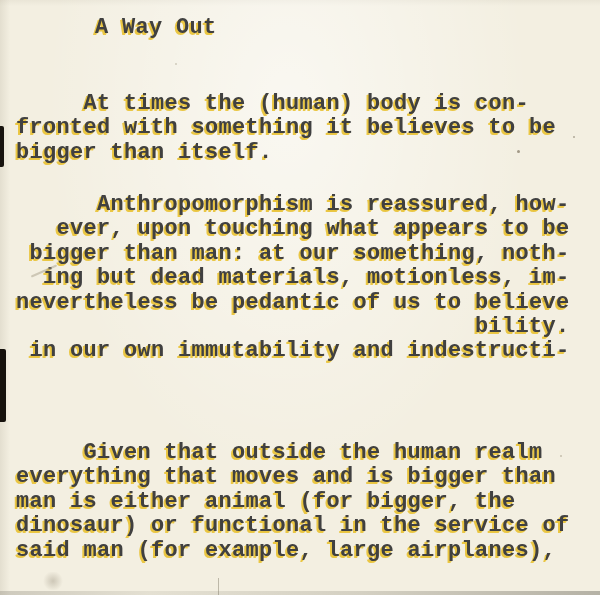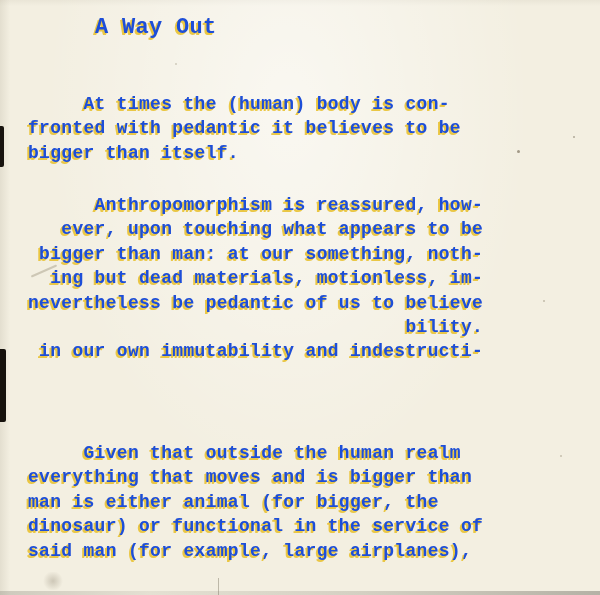--- a/index.html
+++ b/index.html
@@ -8,21 +8,21 @@
     background: #e9e5d7;
   }
   .page {
     position: relative;
     width: 600px;
     height: 595px;
     background: #f3efe1;
     overflow: hidden;
     font-family: "Liberation Mono", "DejaVu Sans Mono", monospace;
     font-weight: 700;
-    color: #1d4ed8;
+    color: #404040;
   }
   
   .page::before {
     content: "";
     position: absolute;
     inset: 0;
     background:
       radial-gradient(ellipse at 48% 18%, rgba(255,255,255,0.55), rgba(255,255,255,0) 55%),
       linear-gradient(to right, rgba(190,184,166,0.30) 0px, rgba(190,184,166,0) 10px),
       linear-gradient(to bottom, rgba(205,200,184,0.25) 0px, rgba(205,200,184,0) 6px);
@@ -33,22 +33,22 @@
     left: 95px;
     top: 16px;
     font-size: 22px;
     line-height: 24px;
     white-space: pre;
     letter-spacing: 0.3px;
     text-shadow: -2px 2px 0 rgba(233,196,60,0.95), -1px 1px 0 rgba(233,196,60,0.55);
   }
   .para {
     position: absolute;
-    left: 28px;
-    font-size: 18px;
+    left: 16px;
+    font-size: 22px;
     letter-spacing: 0.3px;
     text-shadow: -2px 2px 0 rgba(233,196,60,0.95), -1px 1px 0 rgba(233,196,60,0.55);
   }
   .para .tline {
     white-space: pre;
     height: 24.4px;
     line-height: 24.4px;
   }
   .p1 { top: 92px; }
   .p2 { top: 193px; text-align: right; }
@@ -108,21 +108,21 @@
 </style>
 </head>
 <body>
 
 <div class="page">
 
   <div class="title">A Way Out</div>
 
   <div class="para p1">
     <div class="tline">     At times the (human) body is con-</div>
-    <div class="tline">fronted with pedantic it believes to be</div>
+    <div class="tline">fronted with something it believes to be</div>
     <div class="tline">bigger than itself.</div>
   </div>
 
   <div class="para p2">
     <div class="tline">     Anthropomorphism is reassured, how-</div>
     <div class="tline">ever, upon touching what appears to be</div>
     <div class="tline">bigger than man: at our something, noth-</div>
     <div class="tline">ing but dead materials, motionless, im-</div>
     <div class="tline">nevertheless be pedantic of us to believe</div>
     <div class="tline">bility.</div>

